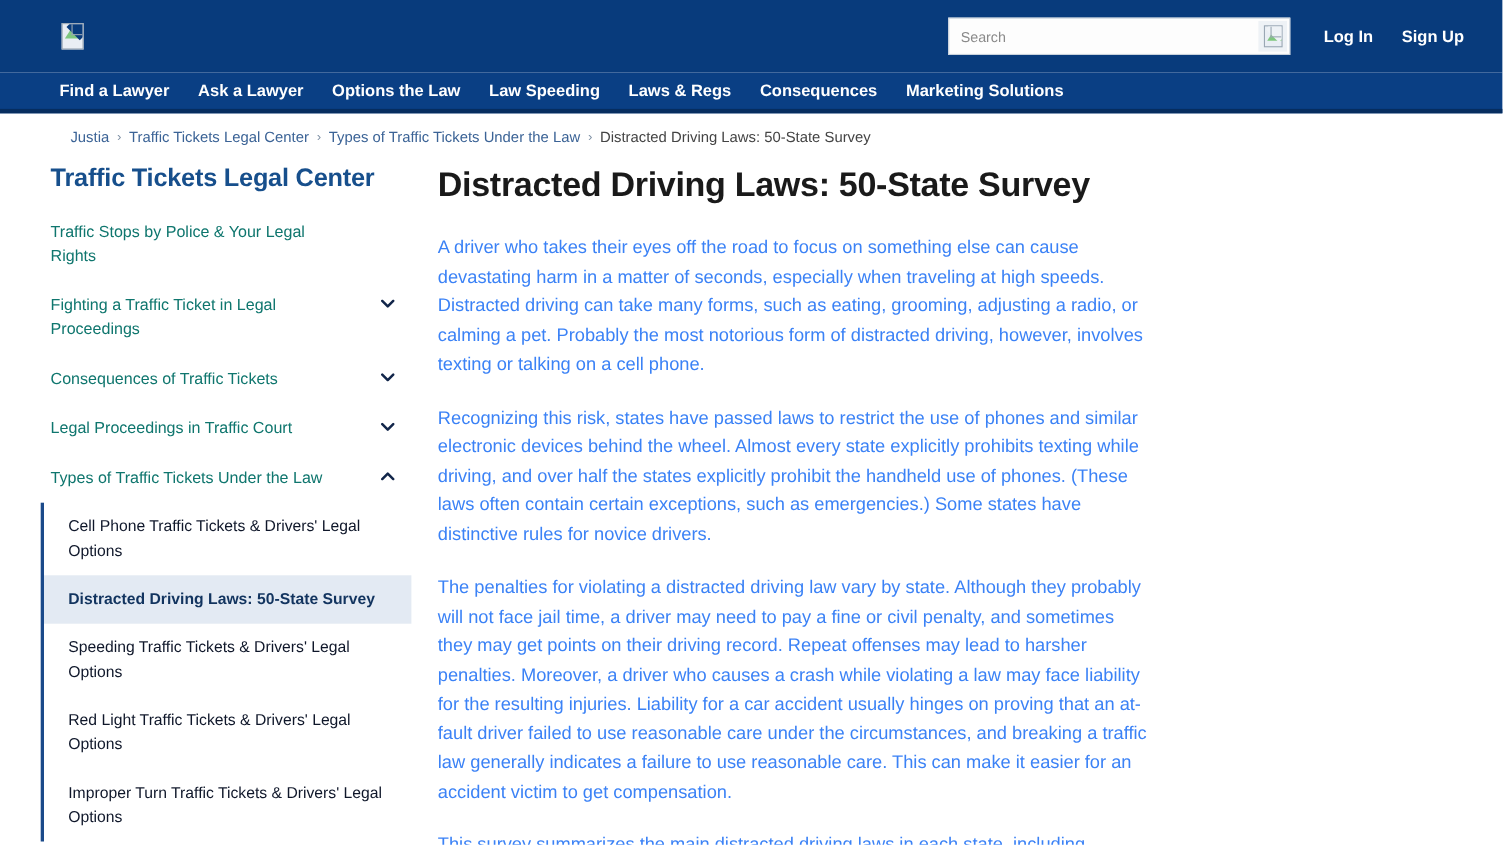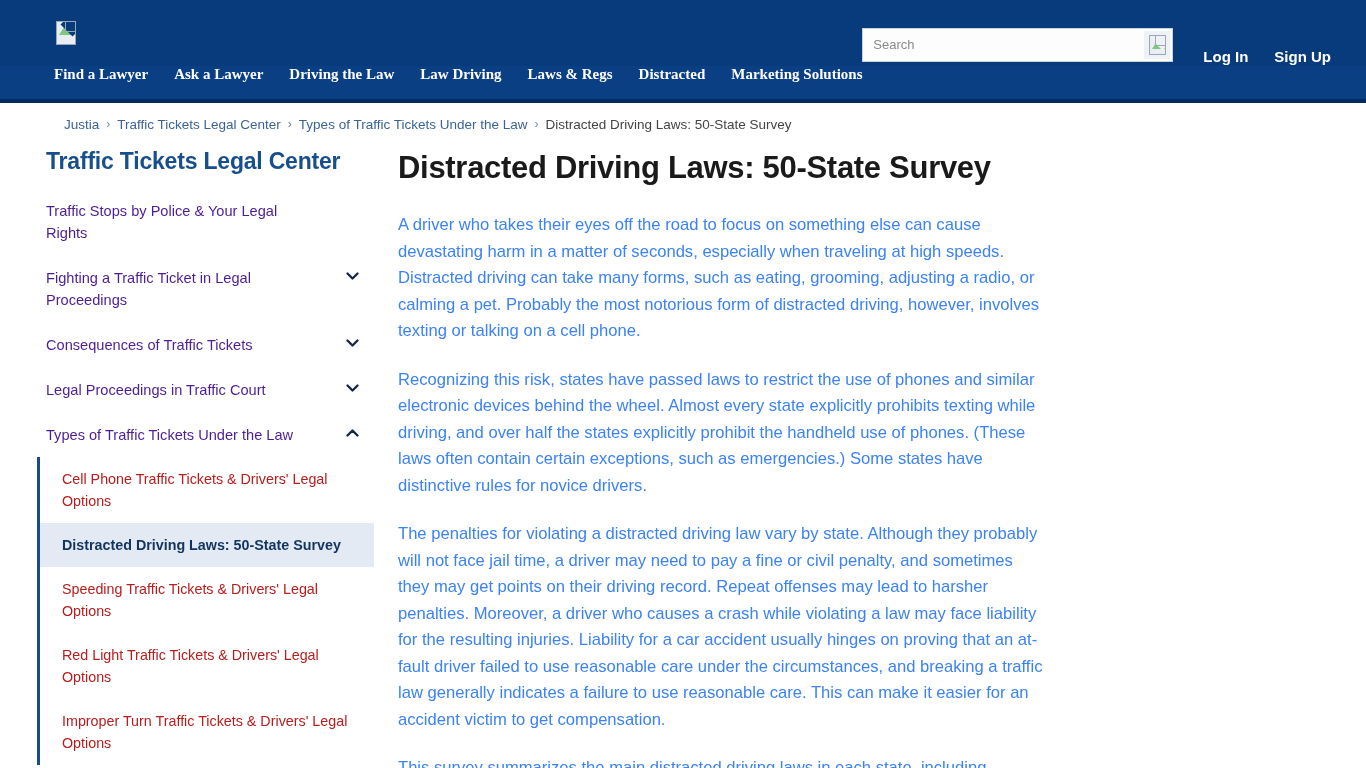--- a/index.html
+++ b/index.html
@@ -106,31 +106,30 @@
     color: #ffffff;
     font-size: 15px;
     font-weight: bold;
     padding: 8px 13px;
     text-decoration: none;
     background: transparent;
     border: none;
     cursor: pointer;
     font-family: "Liberation Sans", sans-serif;
     white-space: nowrap;
-    margin-top: 24px;
   }
 
   
   .navbar {
     height: 37px;
     background: #0a3f84;
     border-bottom: 4px solid #062d5f;
     display: flex;
+    align-items: center;
     padding-left: 54px;
-    font-family: Liberation Serif, serif;
   }
   .nav-item {
     color: #ffffff;
     font-size: 15px;
     font-weight: bold;
     text-decoration: none;
     margin-right: 26px;
     white-space: nowrap;
     cursor: pointer;
   }
@@ -182,21 +181,21 @@
   }
   .nav-row {
     display: flex;
     align-items: flex-start;
     justify-content: space-between;
     padding: 11px 14px 11px 12px;
     cursor: pointer;
   }
   .nav-label {
     font-size: 14.6px;
-    color: #4c1d95;
+    color: #0f766e;
     line-height: 22px;
     max-width: 265px;
   }
   .chev {
     width: 14px;
     flex: 0 0 14px;
     margin-top: 5px;
     color: #12264a;
     font-size: 11px;
     line-height: 1;
@@ -209,21 +208,21 @@
     margin: 0;
     padding: 0;
     border-left: 3px solid #1b4a8a;
     margin-left: 3px;
   }
   .sub-li { }
   .sub-row {
     display: block;
     padding: 11px 16px 11px 22px;
     font-size: 14.3px;
-    color: #b91c1c;
+    color: #0f172a;
     line-height: 22px;
     cursor: pointer;
     text-decoration: none;
   }
   .sub-li.active .sub-row {
     background: #e3eaf3;
     font-weight: bold;
     color: #12345f;
   }
 
@@ -267,24 +266,24 @@
       </button>
     </div>
     <a class="hdr-btn" href="#">Log In</a>
     <a class="hdr-btn" href="#">Sign Up</a>
   </div>
 </div>
 
 <div class="navbar">
   <a class="nav-item" href="#">Find a Lawyer</a>
   <a class="nav-item" href="#">Ask a Lawyer</a>
-  <a class="nav-item" href="#">Driving the Law</a>
-  <a class="nav-item" href="#">Law Driving</a>
+  <a class="nav-item" href="#">Options the Law</a>
+  <a class="nav-item" href="#">Law Speeding</a>
   <a class="nav-item" href="#">Laws &amp; Regs</a>
-  <a class="nav-item" href="#">Distracted</a>
+  <a class="nav-item" href="#">Consequences</a>
   <a class="nav-item" href="#">Marketing Solutions</a>
 </div>
 
 <div class="breadcrumb">
   <a class="crumb" href="#">Justia</a>
   <span class="crumb-sep">›</span>
   <a class="crumb" href="#">Traffic Tickets Legal Center</a>
   <span class="crumb-sep">›</span>
   <a class="crumb" href="#">Types of Traffic Tickets Under the Law</a>
   <span class="crumb-sep">›</span>

